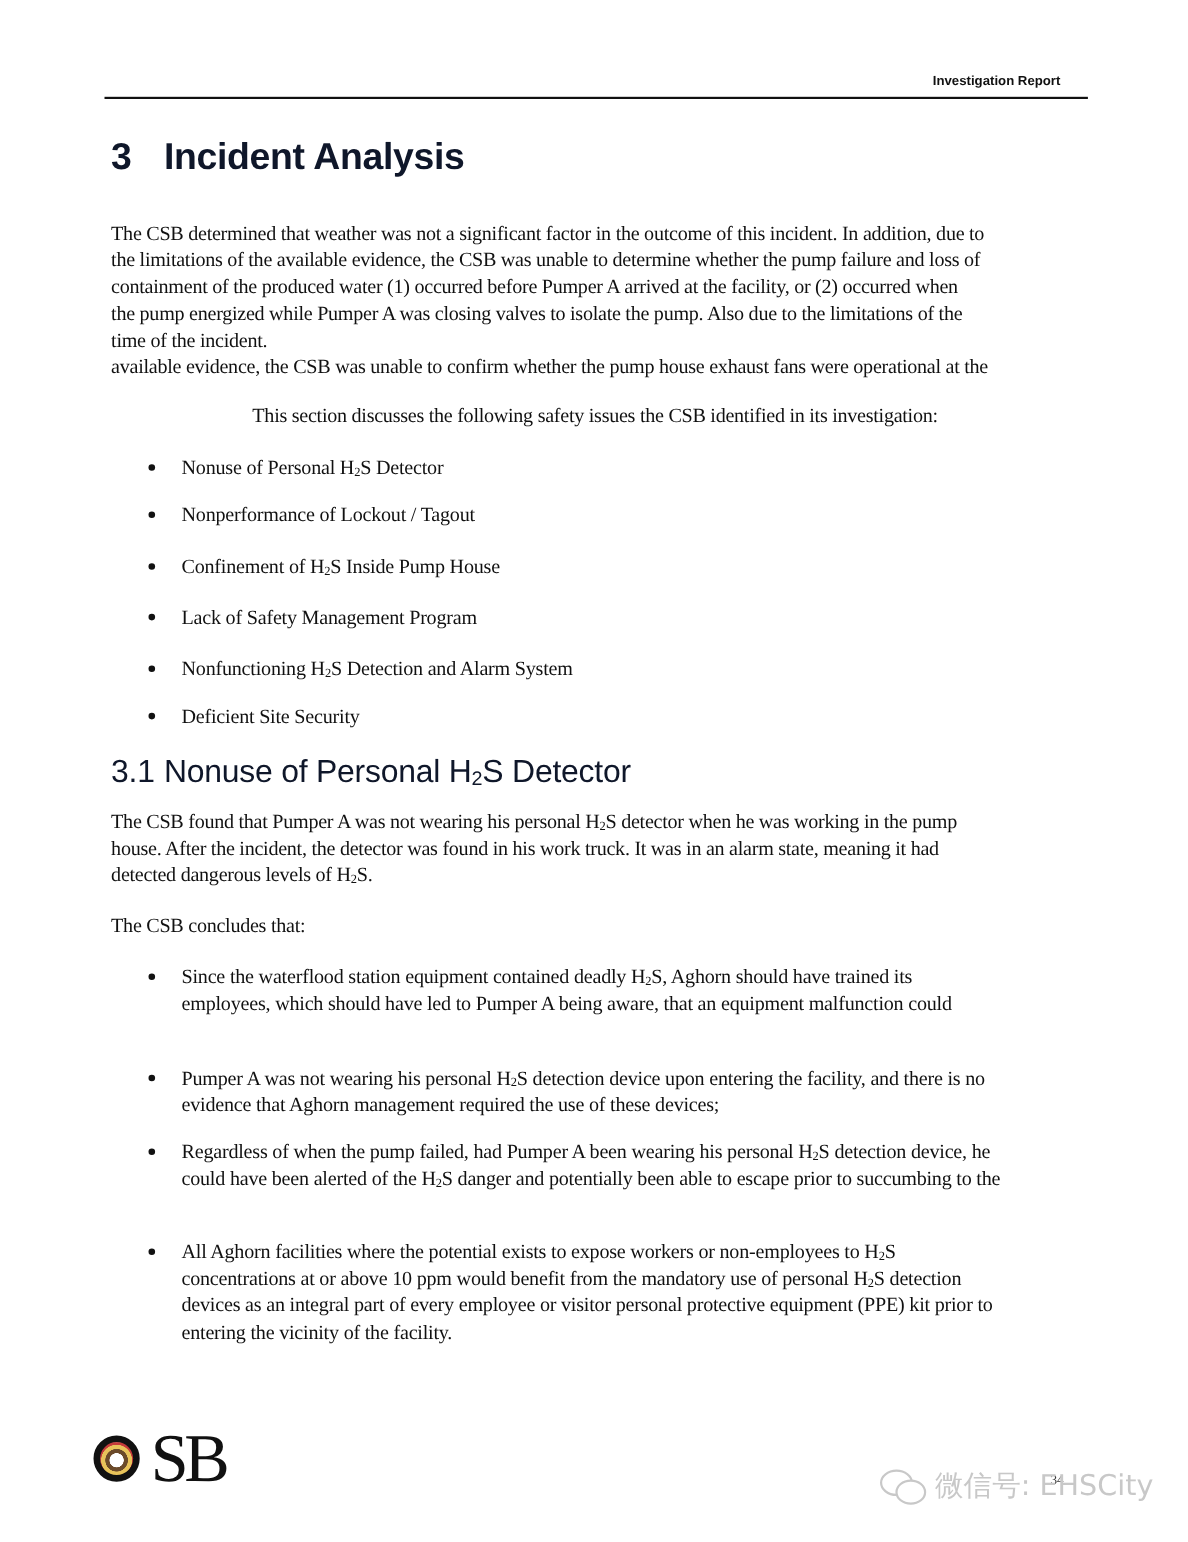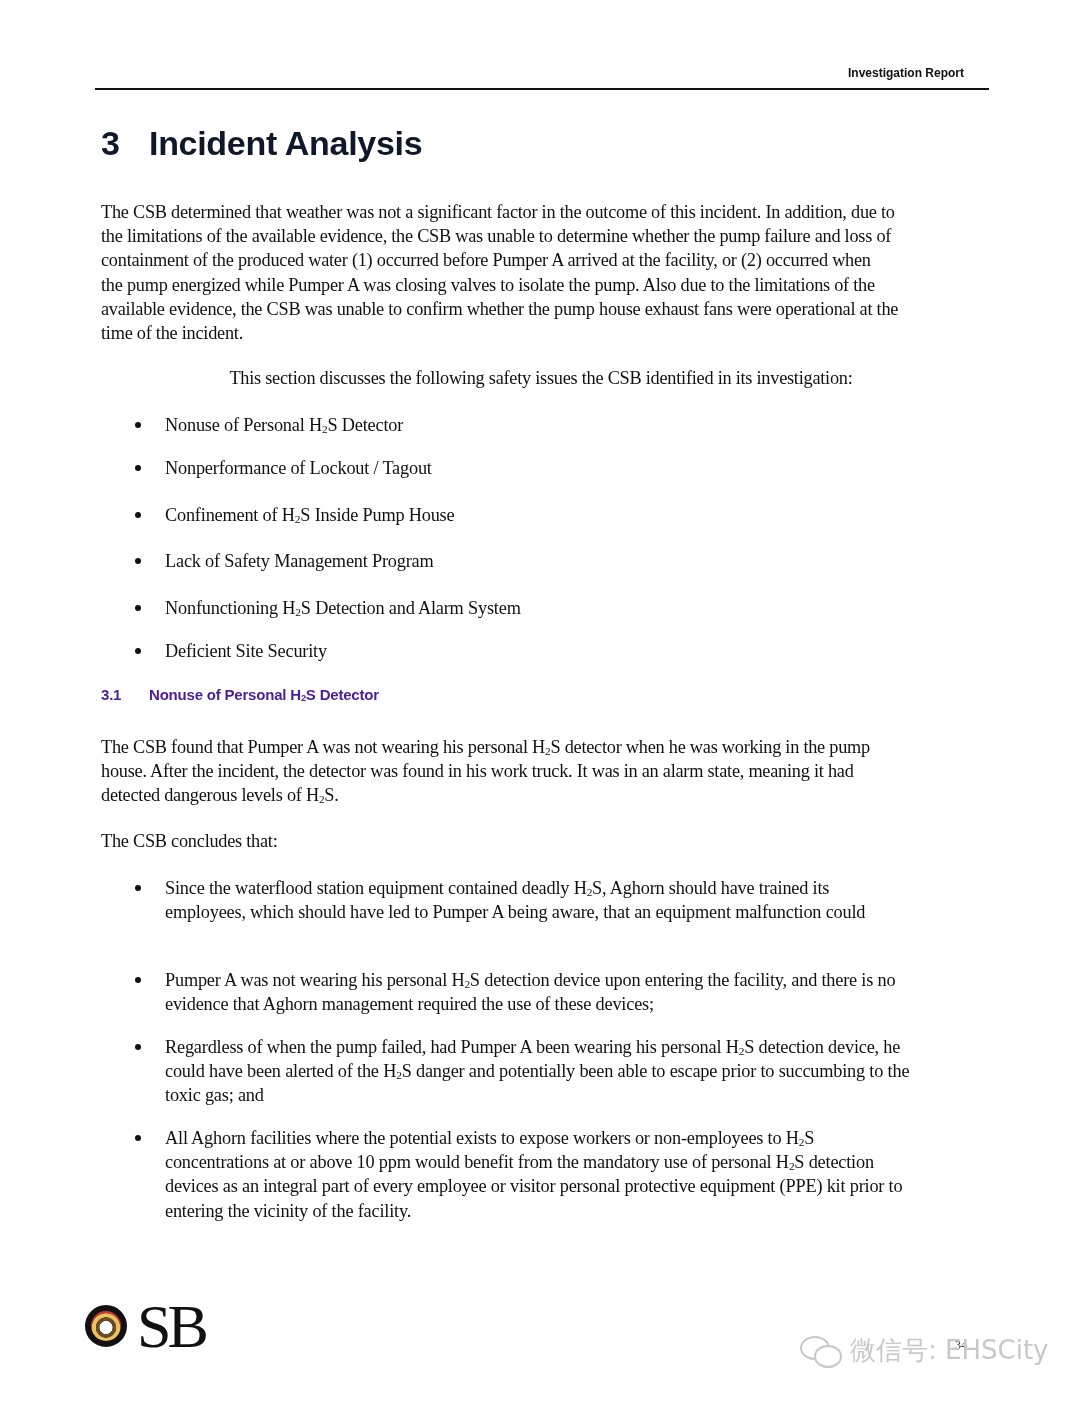--- a/index.html
+++ b/index.html
@@ -13,22 +13,22 @@
         font-family: "Liberation Sans", "DejaVu Sans", sans-serif; font-weight: bold;
         font-size: 34px; color: #0f172a; letter-spacing: -0.3px; }
   .h1 .num { display: inline-block; width: 48px; }
   .para { position: absolute; left: 101px; width: 880px; margin: 0;
           font-size: 18.3px; line-height: 24.2px; letter-spacing: -0.25px; }
   .bullets { position: absolute; left: 101px; width: 880px; margin: 0; padding: 0; list-style: none; }
   .bullets li { position: relative; padding-left: 64px; font-size: 18.3px; line-height: 24.2px;
                 letter-spacing: -0.2px; }
   .bullets li .dot { position: absolute; left: 34px; top: 9px; width: 6px; height: 6px; border-radius: 50%; background: #111; }
   .h2 { position: absolute; left: 101px; top: 686px; margin: 0;
-        font-family: "Liberation Sans", "DejaVu Sans", sans-serif; font-weight: bold;
-        font-size: 15px; color: #4c1d95; letter-spacing: -0.2px; }
+        font-family: "Liberation Sans", "DejaVu Sans", sans-serif; font-weight: normal;
+        font-size: 29px; color: #0f172a; letter-spacing: -0.2px; }
   .h2 .num { display: inline-block; width: 48px; }
   sub { font-size: 0.62em; vertical-align: -0.15em; line-height: 0; }
   .logo { position: absolute; left: 85px; top: 1296px; height: 60px; display: flex; align-items: center; gap: 12px; }
   .logo .seal { width: 42px; height: 42px; border-radius: 50%; border: 6px solid #111;
                 background: radial-gradient(circle at 50% 55%, #fff 0 28%, #6b4a2a 30% 45%, #e8c35a 47% 62%, #c43a3a 64% 100%);
                 box-sizing: border-box; margin-right: -2px; }
   .logo .letters { font-family: "Liberation Serif", "DejaVu Serif", serif; font-size: 62px; line-height: 60px; color: #111; letter-spacing: -4px; }
   .watermark { position: absolute; left: 800px; top: 1333px; display: flex; align-items: center;
                font-family: "DejaVu Sans", sans-serif; font-size: 26px; color: #c8c8c8; }
   .watermark .wechat { width: 40px; height: 30px; position: relative; margin-right: 10px; }
@@ -44,22 +44,22 @@
   <div class="header-rule"></div>
 </div>
 
 <h1 class="h1"><span class="num">3</span><span>Incident Analysis</span></h1>
 
 <div class="para" style="top:200px;">
   <div>The CSB determined that weather was not a significant factor in the outcome of this incident. In addition, due to</div>
   <div>the limitations of the available evidence, the CSB was unable to determine whether the pump failure and loss of</div>
   <div>containment of the produced water (1) occurred before Pumper A arrived at the facility, or (2) occurred when</div>
   <div>the pump energized while Pumper A was closing valves to isolate the pump. Also due to the limitations of the</div>
+  <div>time of the incident.</div>
   <div>available evidence, the CSB was unable to confirm whether the pump house exhaust fans were operational at the</div>
-  <div>time of the incident.</div>
 </div>
 
 <p class="para" style="top:366px;text-align:center;">This section discusses the following safety issues the CSB identified in its investigation:</p>
 
 <ul class="bullets">
   <li style="position:absolute;top:413px;"><span class="dot"></span><span>Nonuse of Personal H</span><sub>2</sub><span>S Detector</span></li>
   <li style="position:absolute;top:456px;"><span class="dot"></span><span>Nonperformance of Lockout / Tagout</span></li>
   <li style="position:absolute;top:503px;"><span class="dot"></span><span>Confinement of H</span><sub>2</sub><span>S Inside Pump House</span></li>
   <li style="position:absolute;top:549px;"><span class="dot"></span><span>Lack of Safety Management Program</span></li>
   <li style="position:absolute;top:596px;"><span class="dot"></span><span>Nonfunctioning H</span><sub>2</sub><span>S Detection and Alarm System</span></li>
@@ -84,21 +84,20 @@
   </li>
   <li style="position:absolute;top:968px;">
       <span class="dot"></span>
     <div><span>Pumper A was not wearing his personal H</span><sub>2</sub><span>S detection device upon entering the facility, and there is no</span></div>
     <div>evidence that Aghorn management required the use of these devices;</div>
   </li>
   <li style="position:absolute;top:1035px;">
       <span class="dot"></span>
     <div><span>Regardless of when the pump failed, had Pumper A been wearing his personal H</span><sub>2</sub><span>S detection device, he</span></div>
     <div><span>could have been alerted of the H</span><sub>2</sub><span>S danger and potentially been able to escape prior to succumbing to the</span></div>
-    <div>toxic gas; and</div>
   </li>
   <li style="position:absolute;top:1126px;">
       <span class="dot"></span>
     <div><span>All Aghorn facilities where the potential exists to expose workers or non-employees to H</span><sub>2</sub><span>S</span></div>
     <div><span>concentrations at or above 10 ppm would benefit from the mandatory use of personal H</span><sub>2</sub><span>S detection</span></div>
     <div>devices as an integral part of every employee or visitor personal protective equipment (PPE) kit prior to</div>
     <div>entering the vicinity of the facility.</div>
   </li>
 </ul>
 

